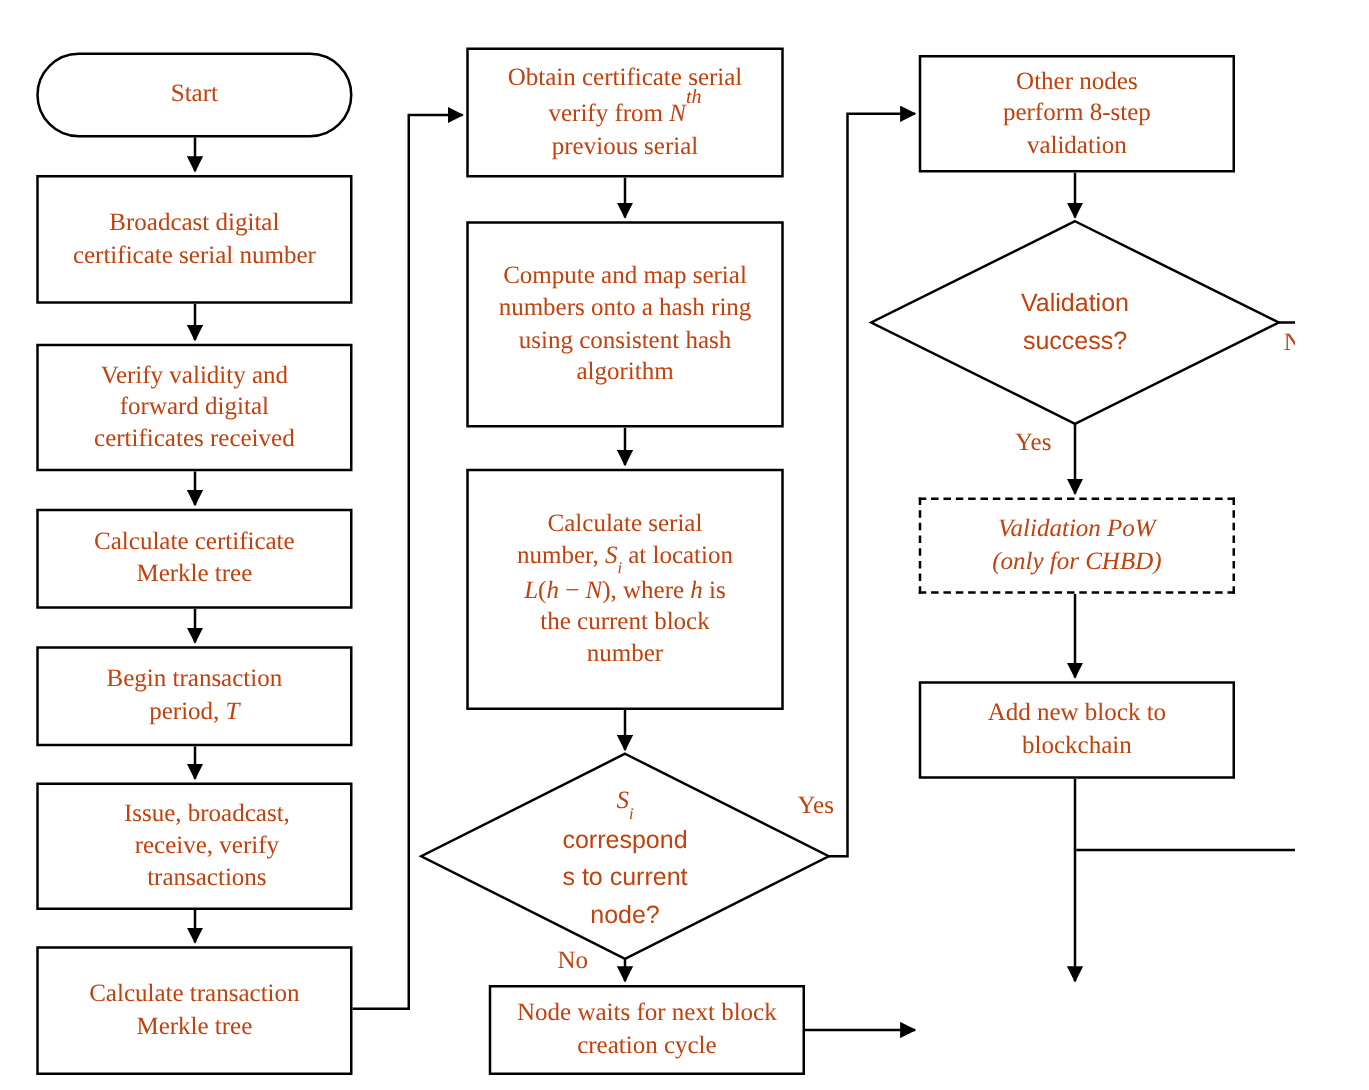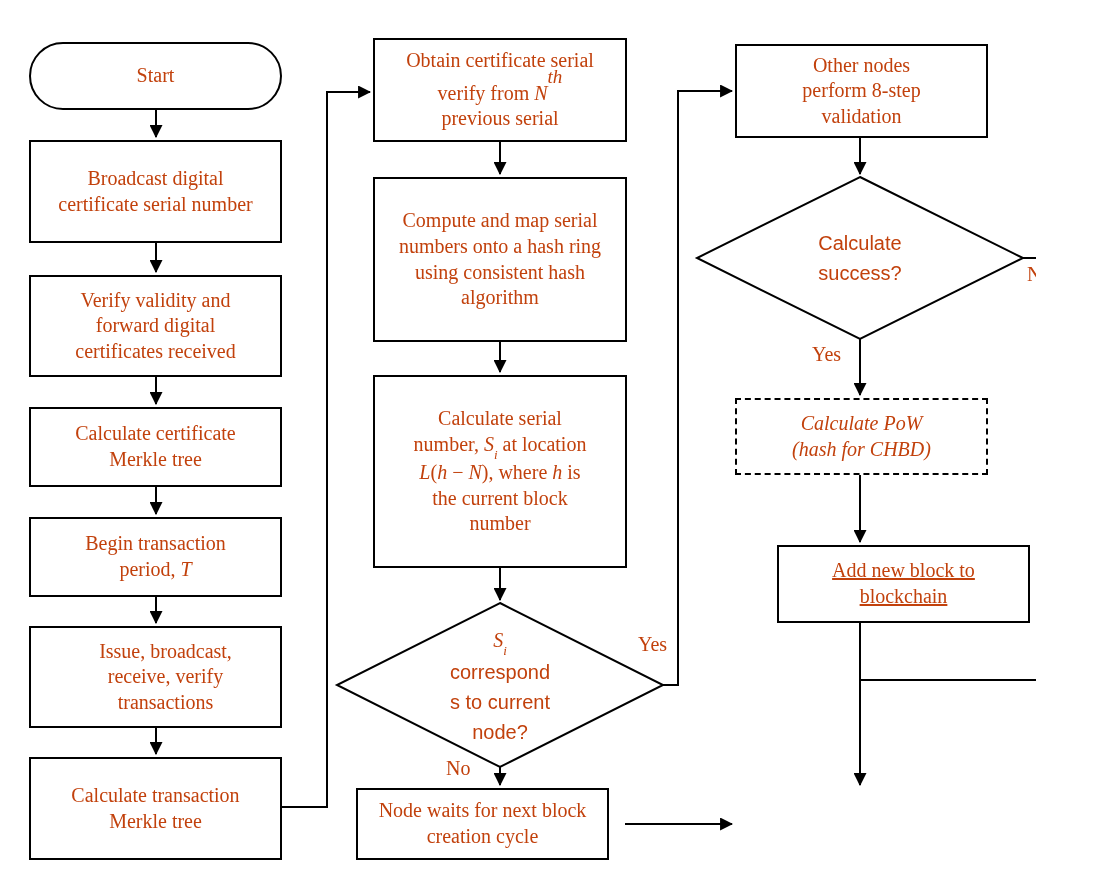--- a/index.html
+++ b/index.html
@@ -15,21 +15,21 @@
   }
   .oval{border-radius:40px;}
   .dashed{border-style:dashed;font-style:italic;}
   .lbl{display:inline-block;}
   
   .w195{max-width:195px}.w200{max-width:200px}.w175{max-width:175px}
   .w165{max-width:165px}.w180{max-width:180px}.w190{max-width:190px}
   .w205{max-width:205px}.w210{max-width:210px}.w150{max-width:150px}
   .w170{max-width:170px}
   .it{font-style:italic;}
-  sup.m{font-size:19px;font-style:italic;position:relative;top:-0.45em;}
+  sup.m{font-size:16px;font-style:italic;position:relative;top:-0.45em;}
   sub.m{font-size:13px;font-style:italic;position:relative;top:0.25em;}
   .dtext{
     position:absolute;display:flex;flex-direction:column;align-items:center;
     justify-content:center;text-align:center;line-height:1.5;
   }
   .sans{font-family:"Liberation Sans",sans-serif;font-size:20px;}
   .mathline{font-family:"Liberation Serif",serif;font-size:20px;font-style:italic;}
   .elabel{position:absolute;font-size:20px;}
 </style>
 </head>
@@ -107,41 +107,41 @@
     <div class="lbl w180"><span>Calculate serial number, </span><span class="it">S</span><sub class="m">i</sub><span> at location </span><span class="it">L</span><span>(</span><span class="it">h</span><span> − </span><span class="it">N</span><span>), where </span><span class="it">h</span><span> is the current block number</span></div>
   </div>
 
   <div class="dtext" style="left:390px;top:596px;width:220px;height:150px;">
     <div class="mathline"><span>S</span><sub class="m">i</sub></div>
     <div class="sans">correspond</div>
     <div class="sans">s to current</div>
     <div class="sans">node?</div>
   </div>
 
-  <div class="node" style="left:356px;top:773px;width:253px;height:72px;">
+  <div class="node" style="left:391px;top:773px;width:253px;height:72px;">
     <div class="lbl w210">Node waits for next block creation cycle</div>
   </div>
 
   <div class="node" style="left:735px;top:29px;width:253px;height:94px;">
     <div class="lbl w150">Other nodes perform 8-step validation</div>
   </div>
 
   <div class="dtext" style="left:760px;top:197px;width:200px;height:92px;">
-    <div class="sans">Calculate</div>
+    <div class="sans">Validation</div>
     <div class="sans">success?</div>
   </div>
 
   <div class="node dashed" style="left:735px;top:383px;width:253px;height:77px;">
     <div class="lbl">
-      <div>Calculate PoW</div>
-      <div>(hash for CHBD)</div>
+      <div>Validation PoW</div>
+      <div>(only for CHBD)</div>
     </div>
   </div>
 
-  <div class="node" style="left:777px;top:530px;width:253px;height:78px;text-decoration:underline;">
+  <div class="node" style="left:735px;top:530px;width:253px;height:78px;">
     <div class="lbl w170">Add new block to blockchain</div>
   </div>
 
 
   <div class="elabel" style="left:638px;top:618px;">Yes</div>
   <div class="elabel" style="left:446px;top:742px;">No</div>
   <div class="elabel" style="left:812px;top:328px;">Yes</div>
   <div class="elabel" style="left:1027px;top:248px;">No</div>
 
 </div>

